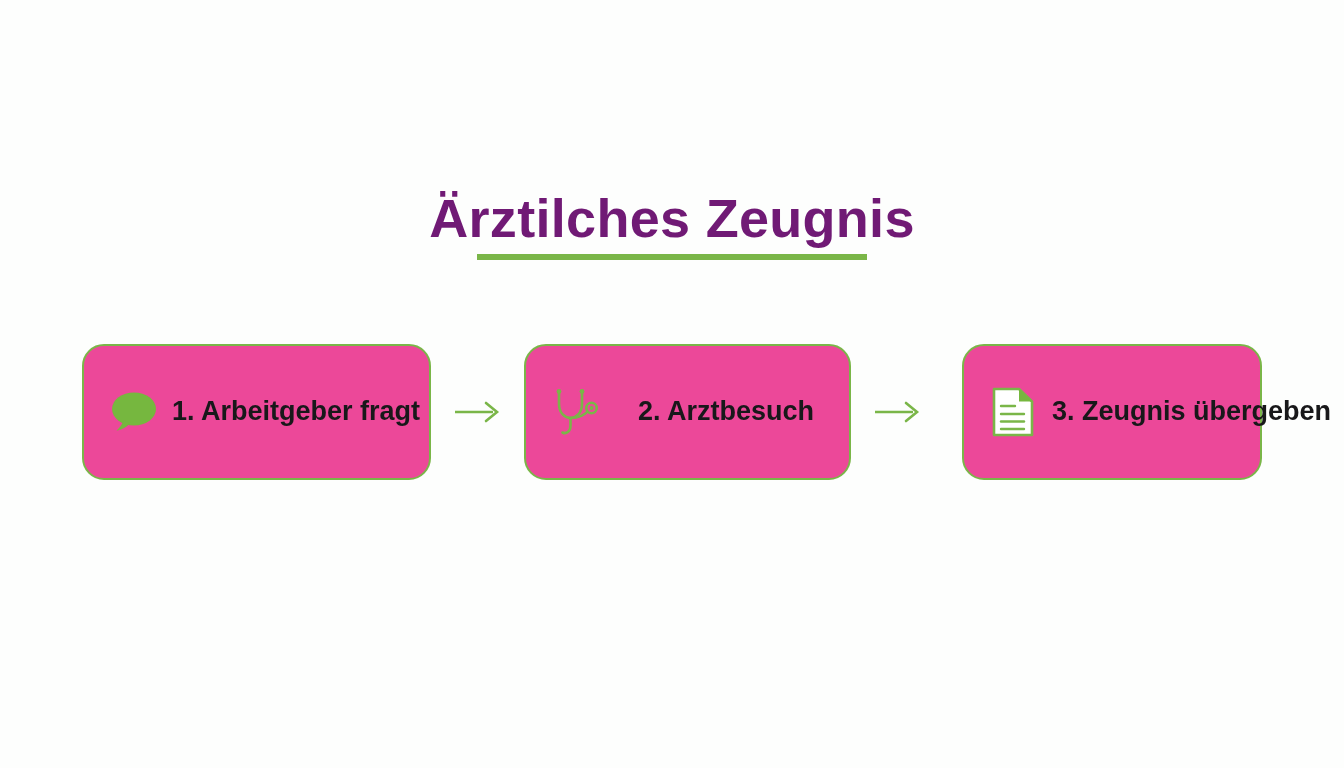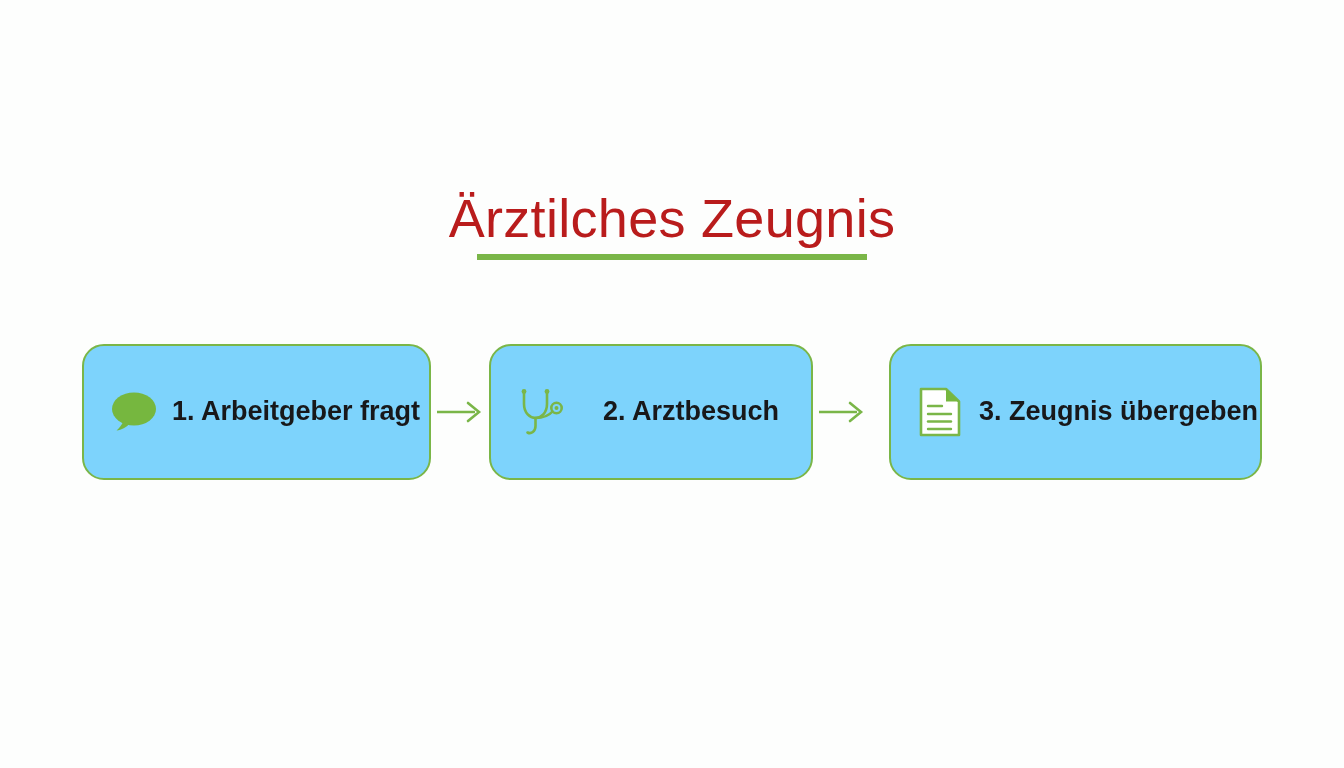--- a/index.html
+++ b/index.html
@@ -24,22 +24,22 @@
   
   #title-block {
     position: absolute;
     left: 0;
     top: 190px;
     width: 1344px;
     text-align: center;
   }
   #page-title {
     font-size: 54px;
-    font-weight: 400;
-    color: #b91c1c;
+    font-weight: 700;
+    color: #701a75;
     letter-spacing: 0.3px;
     line-height: 1.05;
     white-space: nowrap;
   }
   #title-underline {
     margin: 7px auto 0 auto;
     width: 390px;
     height: 6px;
     background: #7ab648;
   }
@@ -54,28 +54,28 @@
     display: flex;
     align-items: center;
     justify-content: space-between;
   }
 
   .step-box {
     box-sizing: border-box;
     height: 136px;
     border: 2px solid #7ab648;
     border-radius: 22px;
-    background: #7dd3fc;
+    background: #ec4899;
     display: flex;
     align-items: center;
     padding: 0 16px 0 22px;
   }
   .step-box.box-1 { width: 349px; }
   .step-box.box-2 { width: 327px; gap: 24px; }
-  .step-box.box-3 { width: 373px; margin-left: 18px; }
+  .step-box.box-3 { width: 300px; margin-left: 18px; }
 
   .step-icon {
     flex: 0 0 auto;
     width: 54px;
     height: 54px;
     display: flex;
     align-items: center;
     justify-content: center;
     margin-right: 12px;
   }

